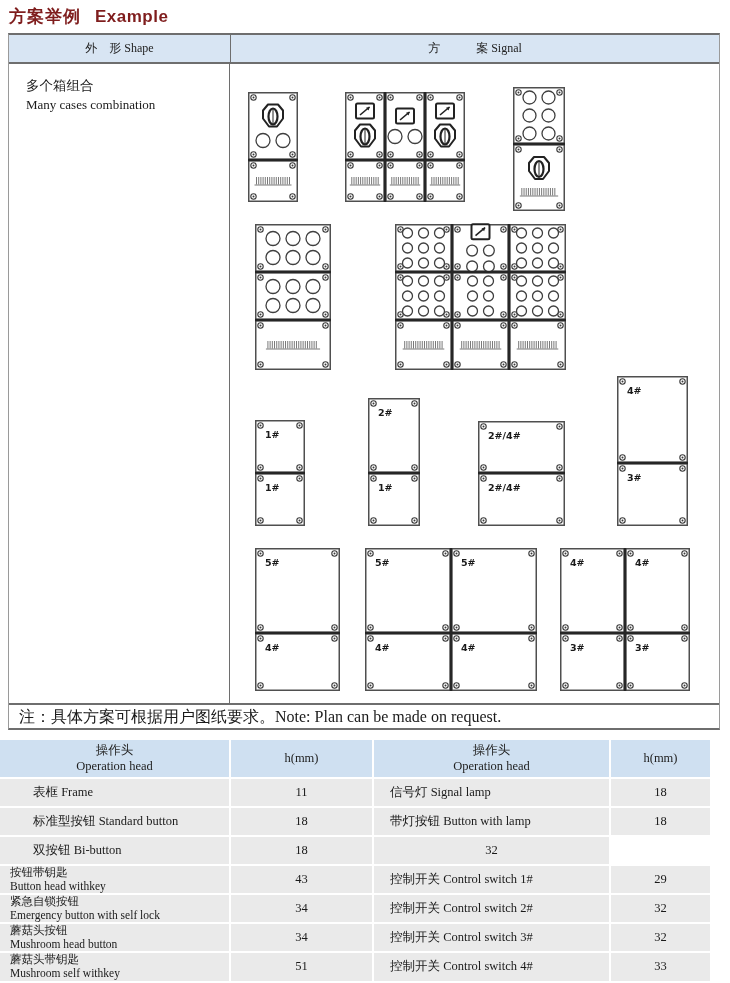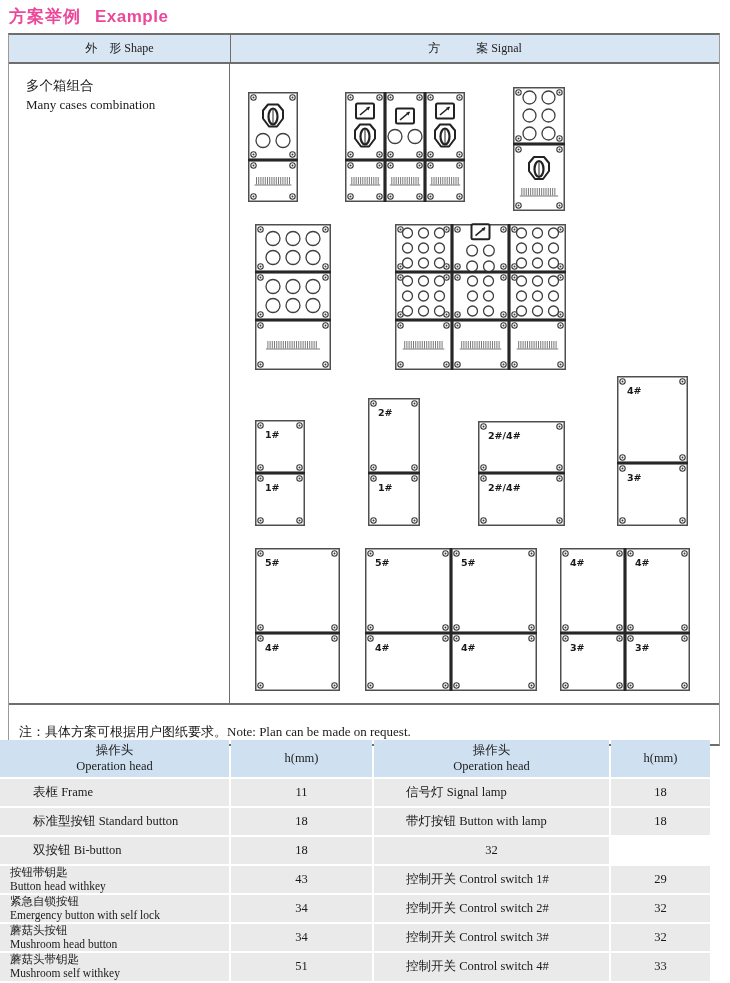--- a/index.html
+++ b/index.html
@@ -12,37 +12,37 @@
   .st-header{display:flex;height:27px;background:#d8e5f3;border-bottom:2px solid #6e6e6e;}
   .st-hcell{display:flex;align-items:center;justify-content:center;font-size:12px;color:#222;}
   .st-hcell.left{width:222px;border-right:1px solid #6e6e6e;box-sizing:border-box;}
   .st-hcell.right{flex:1;}
   .st-body{display:flex;height:639px;}
   .st-left{width:222px;border-right:1px solid #6e6e6e;box-sizing:border-box;padding:13px 6px 0 17px;}
   .st-left .zh{font-size:13.5px;margin-bottom:2px;}
   .st-left .en{font-size:13px;}
   .st-right{position:relative;width:490px;}
   .st-right svg{position:absolute;left:0;top:0;}
-  .st-note{height:21px;border-top:2px solid #6e6e6e;font-size:13px;padding:18px 0 0 10px;box-sizing:content-box;}
+  .st-note{height:21px;border-top:2px solid #6e6e6e;font-size:16px;padding:2px 0 0 10px;box-sizing:content-box;}
 
   
   .op-table{position:absolute;left:0;top:740px;width:712px;}
   .op-header,.op-row{display:grid;grid-template-columns:229px 141px 235px 99px;gap:2px;}
   .op-row{margin-top:2px;}
   .op-hcell{background:#cfe0f1;display:flex;flex-direction:column;align-items:center;justify-content:center;height:37px;font-size:12.5px;line-height:1.25;color:#222;}
   .op-cell{background:#eaeaea;min-height:27px;display:flex;flex-direction:column;justify-content:center;box-sizing:border-box;}
   .op-cell.label-cell{padding-left:33px;align-items:flex-start;font-size:12.5px;}
   .op-cell.label-cell.twoline{font-size:11.5px;line-height:1.18;padding-left:10px;}
-  .op-cell.right-label{padding-left:32px;align-items:flex-start;font-size:12.5px;}
+  .op-cell.right-label{padding-left:16px;align-items:flex-start;font-size:12.5px;}
   .op-cell.h-cell{align-items:center;font-size:12.5px;}
 </style>
 </head>
 <body>
 
-<div class="page-title" style="color: #ec4899;">
+<div class="page-title" style="color: #7f1d1d;">
   <span class="zh">方案举例</span><span class="en">Example</span>
 </div>
 
 <div class="shape-table">
   <div class="st-header">
     <div class="st-hcell left">外　形  Shape</div>
     <div class="st-hcell right">方　　　案  Signal</div>
   </div>
   <div class="st-body">
     <div class="st-left">

